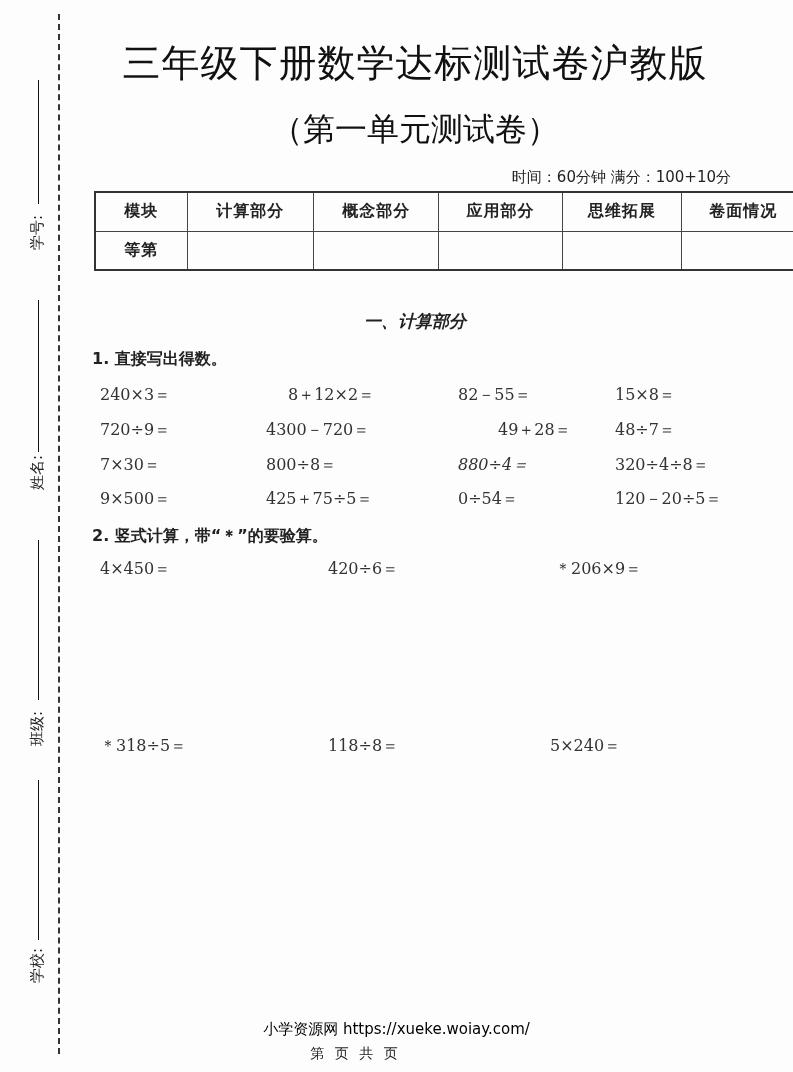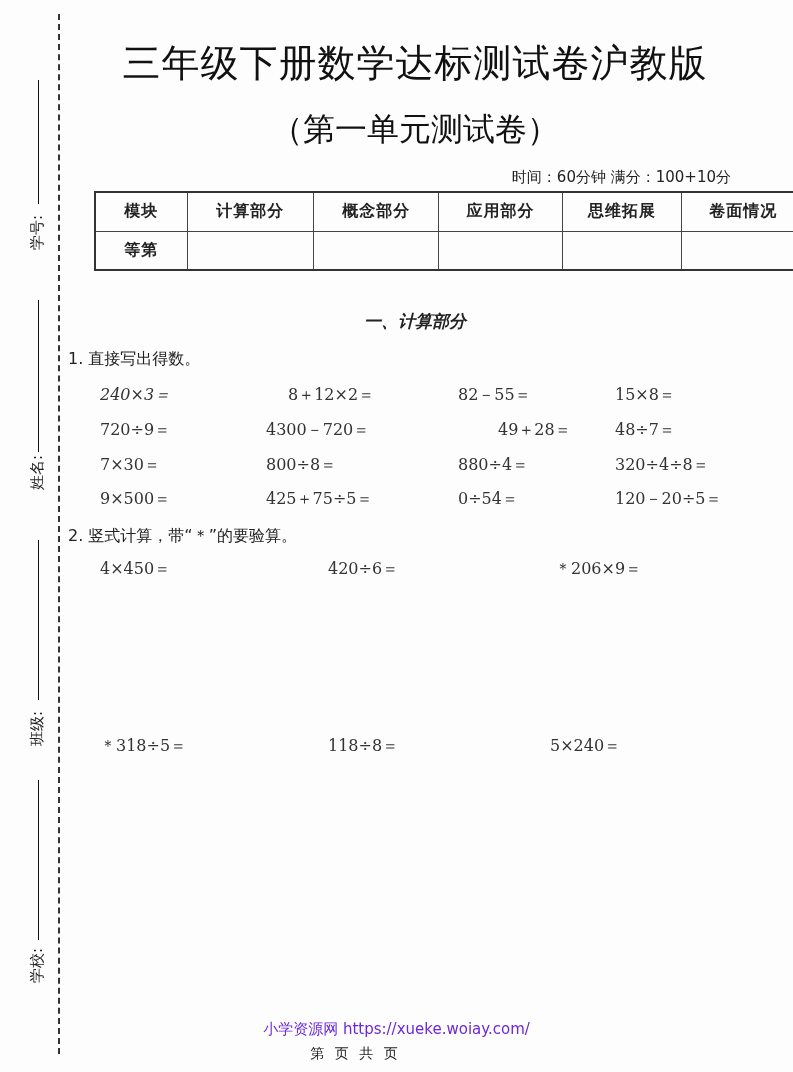--- a/index.html
+++ b/index.html
@@ -41,30 +41,30 @@
       border: 1px solid #444; text-align: center; font-size: 16px; font-weight: bold;
       color: #222; letter-spacing: 1px;
     }
     table.grade tr { height: 39px; }
 
     .section-title {
       position: absolute; left: 90px; top: 310px; width: 650px; text-align: center;
       font-size: 17px; font-weight: bold; color: #222; font-style: italic;
     }
     .q-title {
-      position: absolute; left: 68px; font-size: 16px; font-weight: normal; color: #222;
+      position: absolute; left: 92px; font-size: 16px; font-weight: bold; color: #222;
     }
     .expr {
       position: absolute; font-family: "DejaVu Serif", serif; font-size: 16px; color: #333;
       white-space: nowrap;
     }
 
     .footer-url {
       position: absolute; left: 0; width: 793px; top: 1020px; text-align: center;
-      font-size: 15px; color: #6d28d9;
+      font-size: 15px; color: #000000;
     }
     .footer-page {
       position: absolute; left: 0; width: 708px; top: 1045px; text-align: center;
       font-size: 14px; color: #222; word-spacing: 6px;
     }
   </style>
 </head>
 <body>
 
 <div class="binding-line"></div>
@@ -116,33 +116,33 @@
     <td></td>
     <td></td>
   </tr>
 </tbody>
   </table>
 
 <div class="section-title">一、计算部分</div>
 
 <div class="q-title" style="top:349px;">1. 直接写出得数。</div>
 
-<div class="expr" style="left:100px;top:385px;font-style:italic;">240×3＝</div>
+<div class="expr" style="left:100px;top:385px;">240×3＝</div>
 <div class="expr" style="left:266px;top:385px;margin-left:22px;">8＋12×2＝</div>
 <div class="expr" style="left:458px;top:385px;">82－55＝</div>
 <div class="expr" style="left:615px;top:385px;">15×8＝</div>
 
 <div class="expr" style="left:100px;top:420px;">720÷9＝</div>
 <div class="expr" style="left:266px;top:420px;">4300－720＝</div>
 <div class="expr" style="left:458px;top:420px;margin-left:40px;">49＋28＝</div>
 <div class="expr" style="left:615px;top:420px;">48÷7＝</div>
 
 <div class="expr" style="left:100px;top:455px;">7×30＝</div>
 <div class="expr" style="left:266px;top:455px;">800÷8＝</div>
-<div class="expr" style="left:458px;top:455px;">880÷4＝</div>
+<div class="expr" style="left:458px;top:455px;font-style:italic;">880÷4＝</div>
 <div class="expr" style="left:615px;top:455px;">320÷4÷8＝</div>
 
 <div class="expr" style="left:100px;top:489px;">9×500＝</div>
 <div class="expr" style="left:266px;top:489px;">425＋75÷5＝</div>
 <div class="expr" style="left:458px;top:489px;">0÷54＝</div>
 <div class="expr" style="left:615px;top:489px;">120－20÷5＝</div>
 
 <div class="q-title" style="top:526px;">2. 竖式计算，带“＊”的要验算。</div>
 
 <div class="expr" style="left:100px;top:559px;">4×450＝</div>

